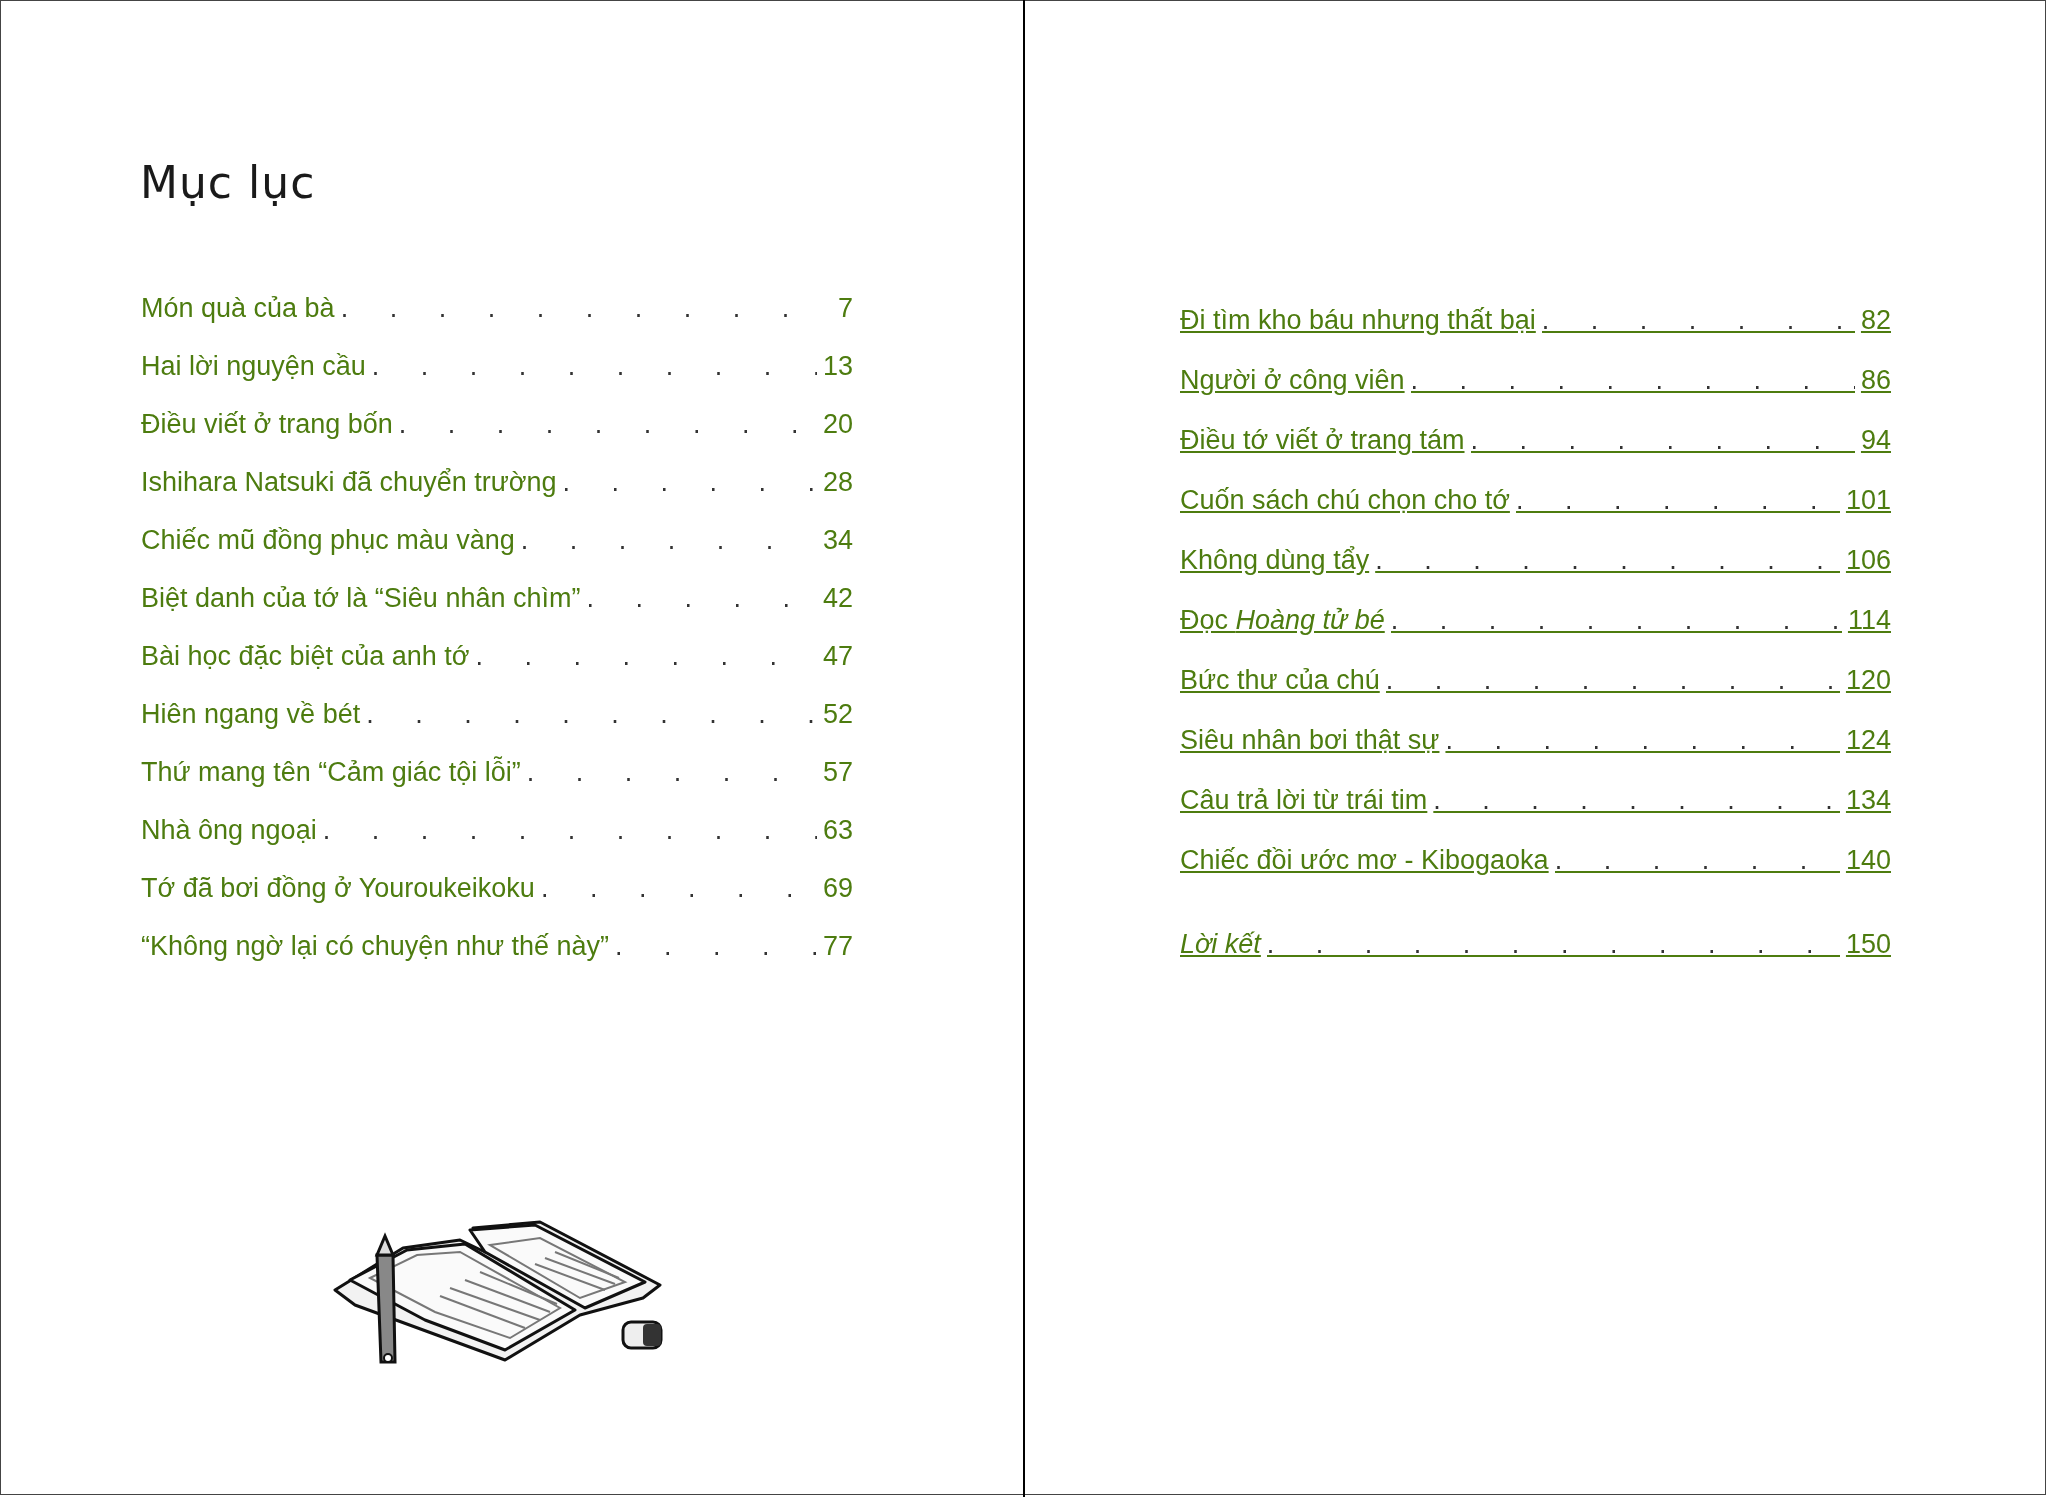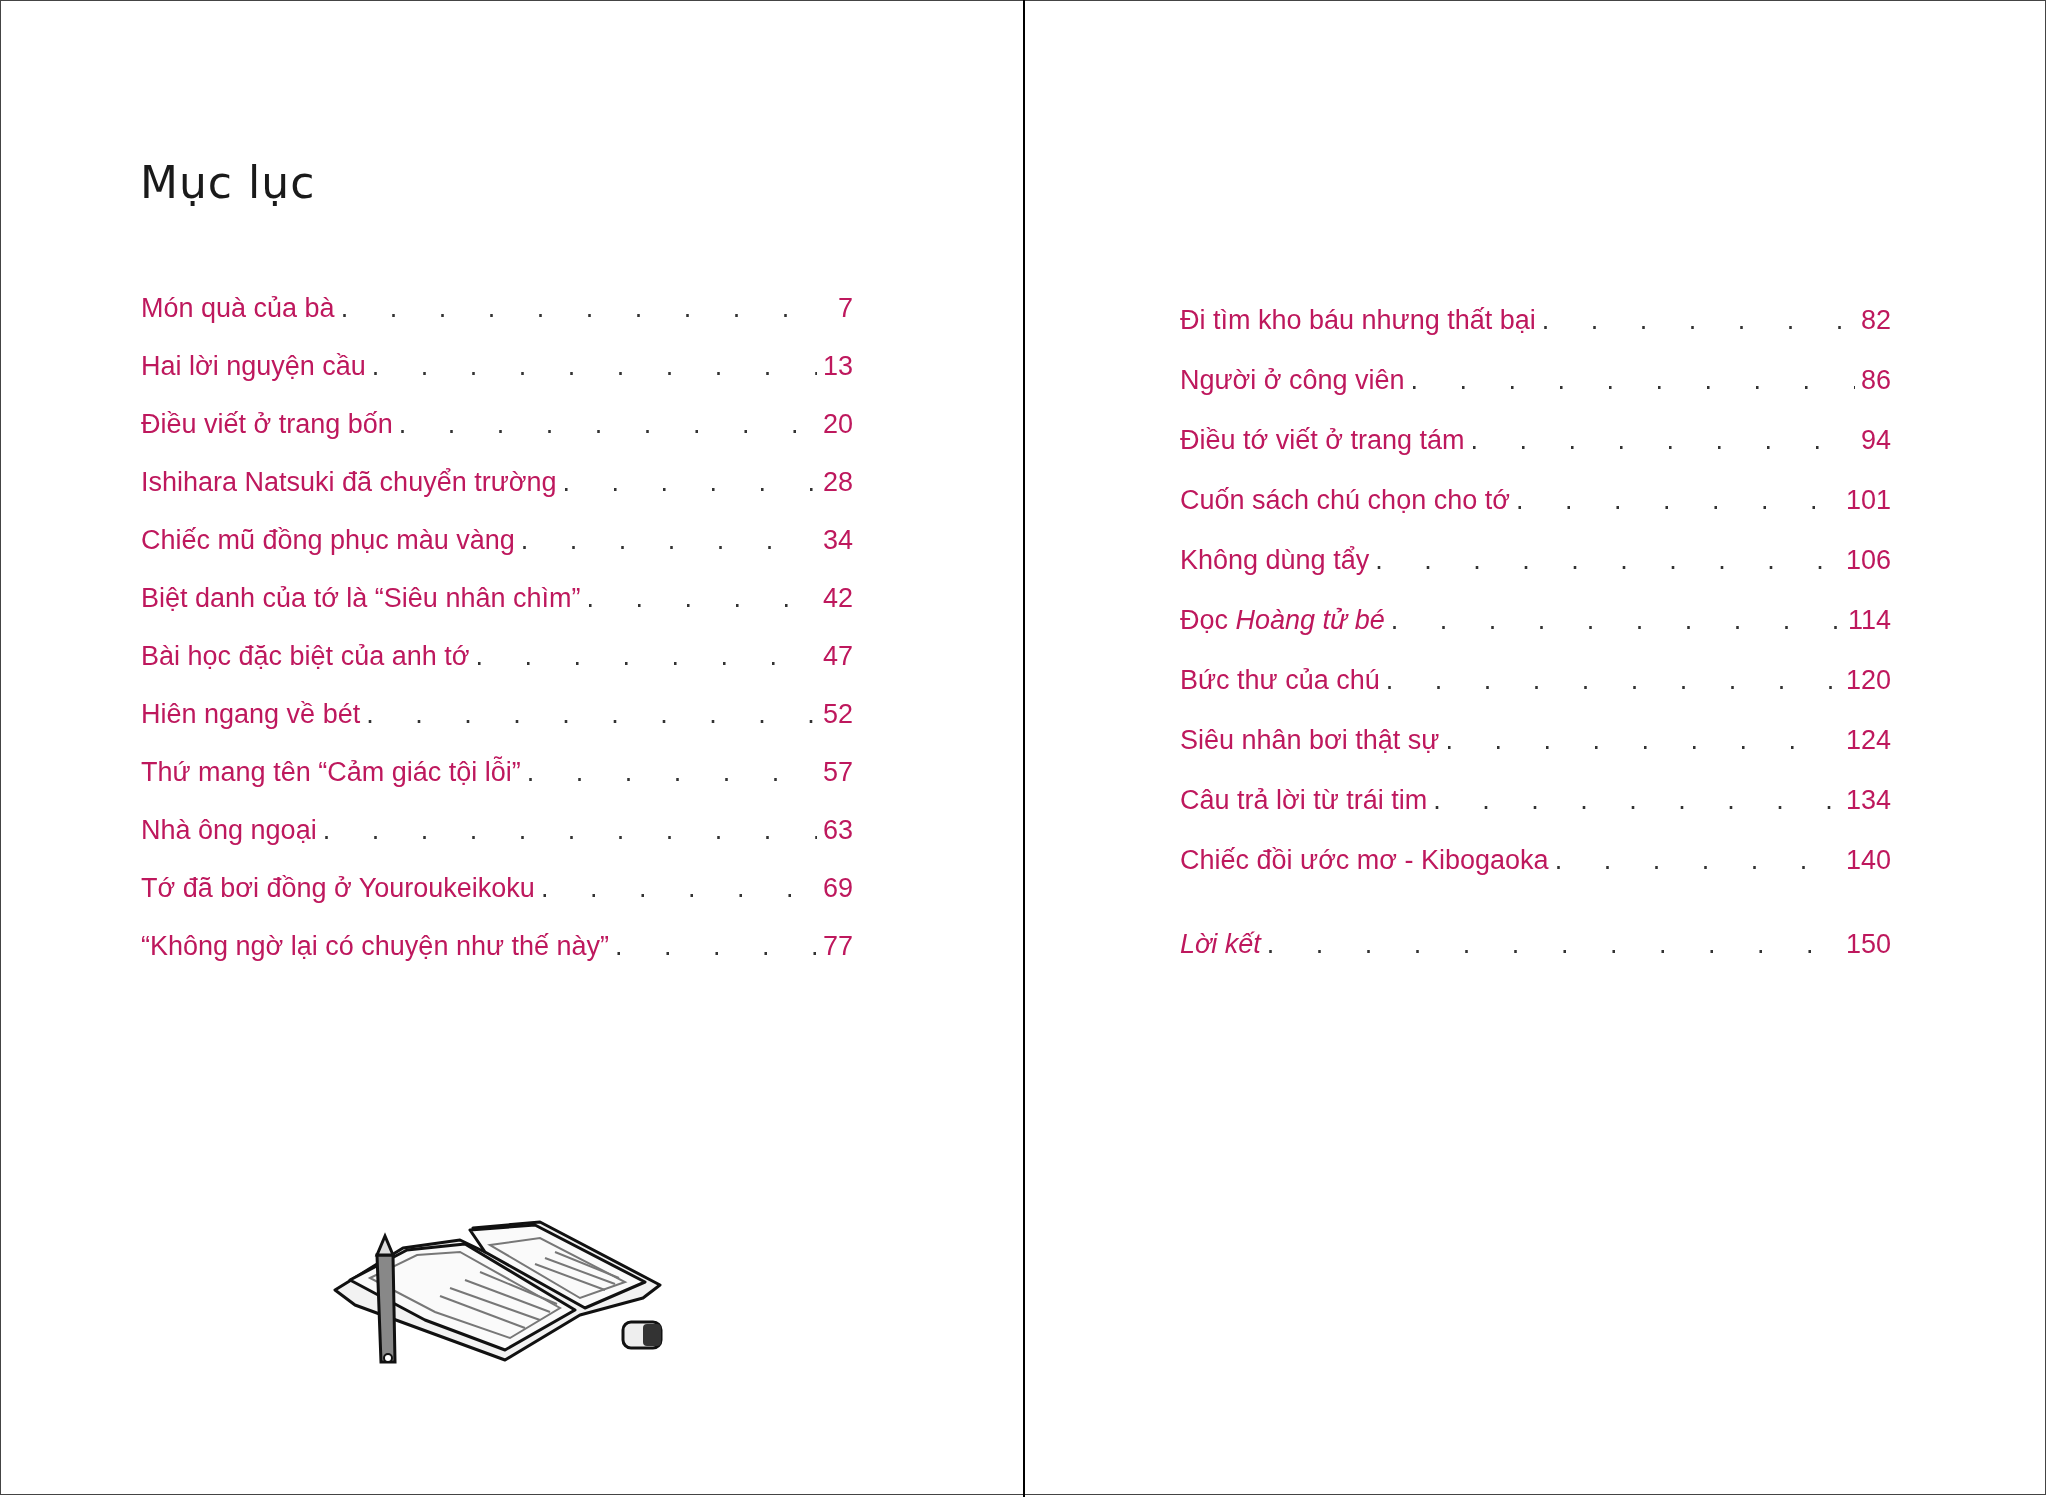--- a/index.html
+++ b/index.html
@@ -17,24 +17,24 @@
     .title {
       position: absolute; left: 140px; top: 128px;
       font-family: "DejaVu Sans", sans-serif; font-size: 44px; color: #1a1a1a;
       letter-spacing: 1px; font-weight: normal;
     }
     .toc { position: absolute; margin: 0; padding: 0; list-style: none; }
     .toc.left-list { left: 141px; top: 293px; width: 712px; }
     .toc.right-list { left: 155px; top: 305px; width: 711px; }
     .entry {
       display: flex; align-items: baseline; height: 58px;
-      font-family: "Liberation Sans", sans-serif; font-size: 27px; color: #be185d;
+      font-family: "Liberation Sans", sans-serif; font-size: 27px; color: #4d7c0f;
       font-weight: 300;
     }
-    .toc.right-list .entry { height: 60px; }
+    .toc.right-list .entry { height: 60px; text-decoration: underline; }
     .entry .label { white-space: nowrap; }
     .entry .label i { font-style: italic; }
     .entry .dots {
       flex: 1; overflow: hidden; white-space: nowrap; margin: 0 6px;
       letter-spacing: 14px; color: #333;
     }
     .entry .dots::before {
       content: ". . . . . . . . . . . . . . . . . . . . . . . . . . . . . . . . . . . . . . . . . . . . . . . .";
       word-spacing: 6px;
     }

